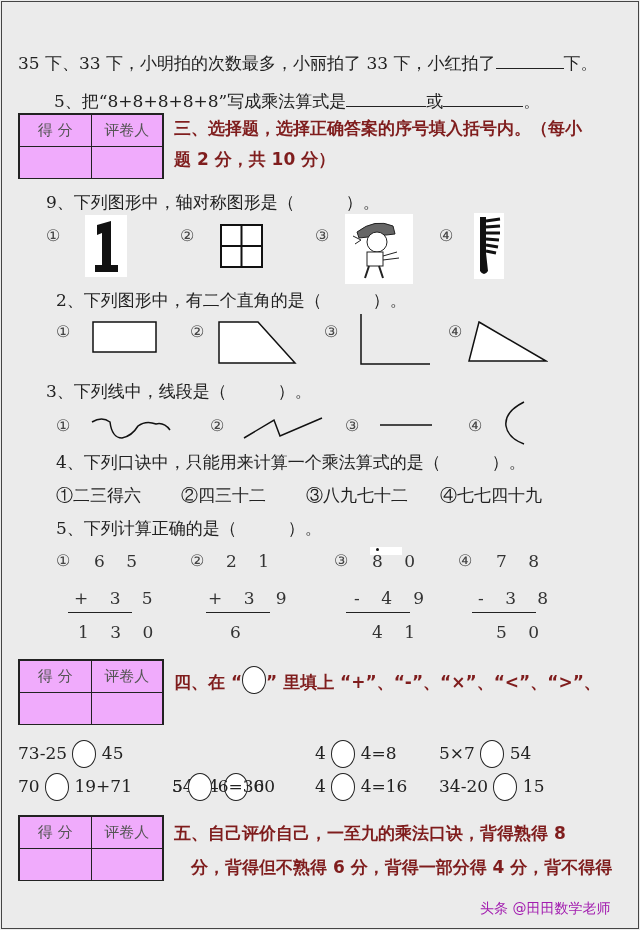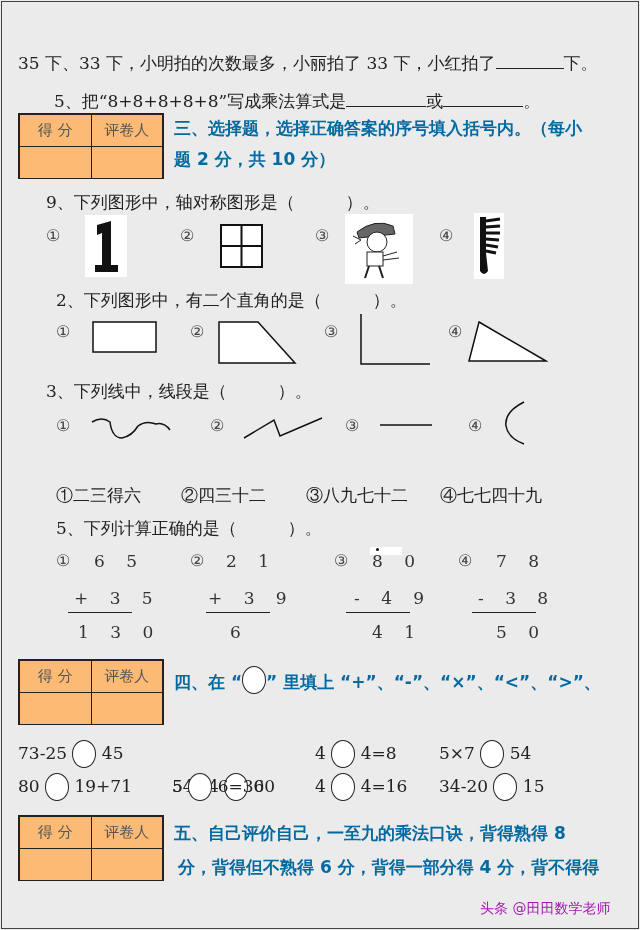--- a/index.html
+++ b/index.html
@@ -7,25 +7,25 @@
     width:640px; height:930px; background:#ebebeb;
     font-family: "DejaVu Serif", "Liberation Serif", serif;
     color:#222; position:relative; overflow:hidden;
   }
   .page {
     position:absolute; left:1px; top:1px; width:636px; height:926px;
     border:1px solid #444; background:#ebebeb;
   }
   .abs { position:absolute; white-space:nowrap; }
   .t { font-size:17px; }
-  .b { font-size:17px; font-family:"DejaVu Sans","Liberation Sans",sans-serif; font-weight:bold; color:#0369a1;}
+  .b { font-size:17px; font-family:"DejaVu Sans","Liberation Sans",sans-serif; font-weight:bold; color:#7f1d1d;}
   .blank { display:inline-block; border-bottom:1px solid #222; height:1px; vertical-align:baseline; }
   .score {
     position:absolute; left:16px; width:144px; height:64px;
-    border:1.5px solid #222; border-collapse:collapse; background:#fdba74;
+    border:1.5px solid #222; border-collapse:collapse; background:#f0abfc;
   }
   .score table { border-collapse:collapse; width:100%; height:100%; }
   .score td { border:1px solid #222; width:50%; text-align:center; font-size:15px; color:#555; height:31px; padding:0; }
   .circ { display:inline-block; width:22px; height:26px; border:1.5px solid #222; border-radius:50%; background:#fff; vertical-align:middle; }
   .sm { font-size:16px; color:#444; }
   .vert { font-size:17px; letter-spacing:8px; color:#333; font-family:"DejaVu Serif",serif; }
   .figbox { position:absolute; background:#fff; }
   .watermark { font-family:"DejaVu Sans",sans-serif; font-size:14px; color:#a21caf; }
 </style>
 </head>
@@ -127,20 +127,21 @@
     </svg>
   <div class="abs sm" style="left:343px;top:414px;">③</div>
   <svg class="abs" style="left:376px;top:420px;" width="56" height="6">
       <line x1="2" y1="3" x2="54" y2="3" stroke="#111" stroke-width="1.5"></line>
     </svg>
   <div class="abs sm" style="left:466px;top:414px;">④</div>
   <svg class="abs" style="left:500px;top:398px;" width="26" height="46">
       <path d="M22 2 Q2 12 4 26 Q6 38 22 44" fill="none" stroke="#111" stroke-width="1.5"></path>
     </svg>
 
+  <div class="abs t" style="left:54px;top:449px;">4、下列口诀中，只能用来计算一个乘法算式的是（　　　）。</div>
   <div class="abs t" style="left:54px;top:482px;">①二三得六</div>
   <div class="abs t" style="left:179px;top:482px;">②四三十二</div>
   <div class="abs t" style="left:304px;top:482px;">③八九七十二</div>
   <div class="abs t" style="left:438px;top:482px;">④七七四十九</div>
 
   <div class="abs t" style="left:54px;top:515px;">5、下列计算正确的是（　　　）。</div>
 
   <div>
     <div class="abs sm" style="left:54px;top:549px;">①</div>
     <div class="abs vert" style="left:92px;top:549px;">6 5</div>
@@ -188,36 +189,36 @@
   </div>
   <div class="abs b" style="left:172px;top:664px;">
     <span>四、在 “</span><span class="circ" style="vertical-align:-6px;"></span><span>” 里填上 “+”、“-”、“×”、“&lt;”、“&gt;”、</span>
   </div>
 
   <div class="abs t" style="left:16px;top:738px;"><span>73-25</span> <span class="circ"></span> <span>45</span></div>
   <div class="abs t" style="left:170px;top:771px;"><span>54+4</span> <span class="circ"></span> <span>60</span></div>
   <div class="abs t" style="left:313px;top:738px;"><span>4</span> <span class="circ"></span> <span>4=8</span></div>
   <div class="abs t" style="left:437px;top:738px;"><span>5×7</span> <span class="circ"></span> <span>54</span></div>
 
-  <div class="abs t" style="left:16px;top:771px;"><span>80</span> <span class="circ"></span> <span>19+71</span></div>
+  <div class="abs t" style="left:16px;top:771px;"><span>70</span> <span class="circ"></span> <span>19+71</span></div>
   <div class="abs t" style="left:170px;top:771px;"><span>5</span> <span class="circ"></span> <span>6=30</span></div>
   <div class="abs t" style="left:313px;top:771px;"><span>4</span> <span class="circ"></span> <span>4=16</span></div>
   <div class="abs t" style="left:437px;top:771px;"><span>34-20</span> <span class="circ"></span> <span>15</span></div>
 
   <div class="score" style="top:813px;">
     <table>
         <tbody>
           <tr>
             <td>得 分</td>
             <td>评卷人</td>
           </tr>
     <tr>
             <td></td>
             <td></td>
           </tr>
         </tbody>
       </table>
   </div>
   <div class="abs b" style="left:172px;top:820px;">五、自己评价自己，一至九的乘法口诀，背得熟得 8</div>
-  <div class="abs b" style="left:176px;top:854px;text-align:center;">分，背得但不熟得 6 分，背得一部分得 4 分，背不得得</div>
+  <div class="abs b" style="left:189px;top:854px;text-align:center;">分，背得但不熟得 6 分，背得一部分得 4 分，背不得得</div>
 
   <div class="abs watermark" style="left:478px;top:898px;">头条 @田田数学老师</div>
 </div>
 
 </body></html>

